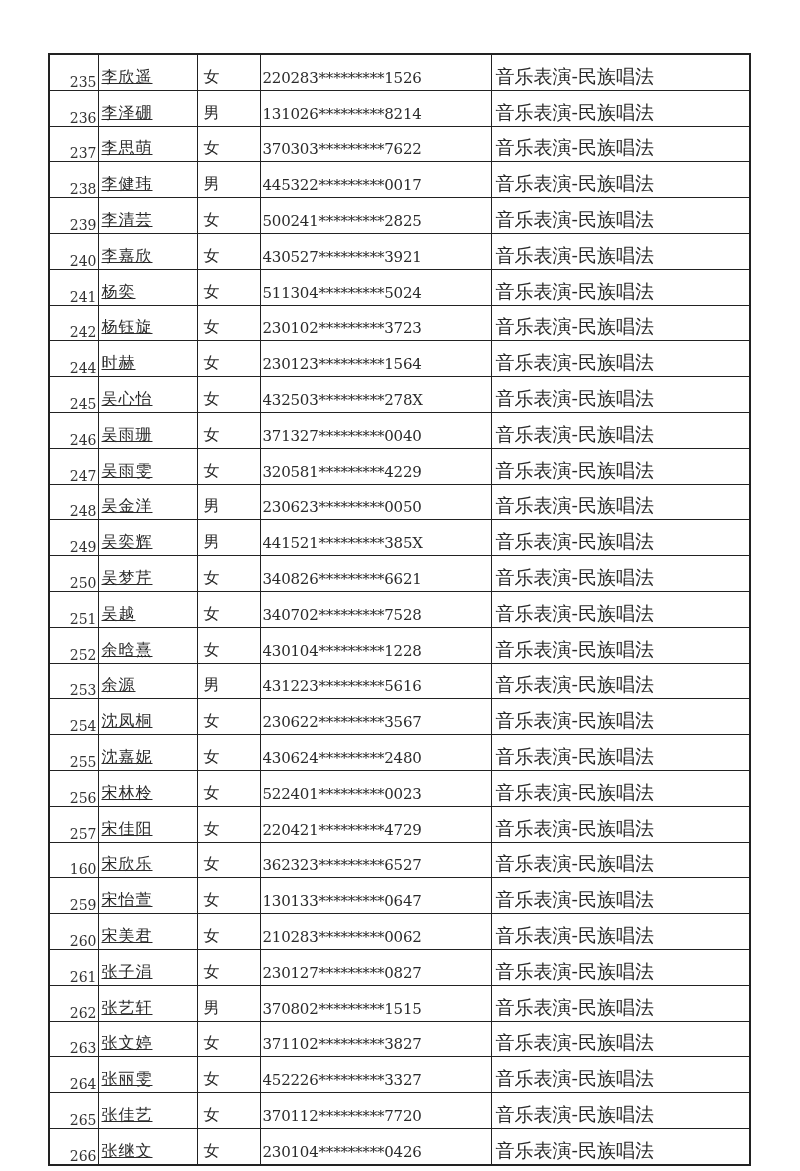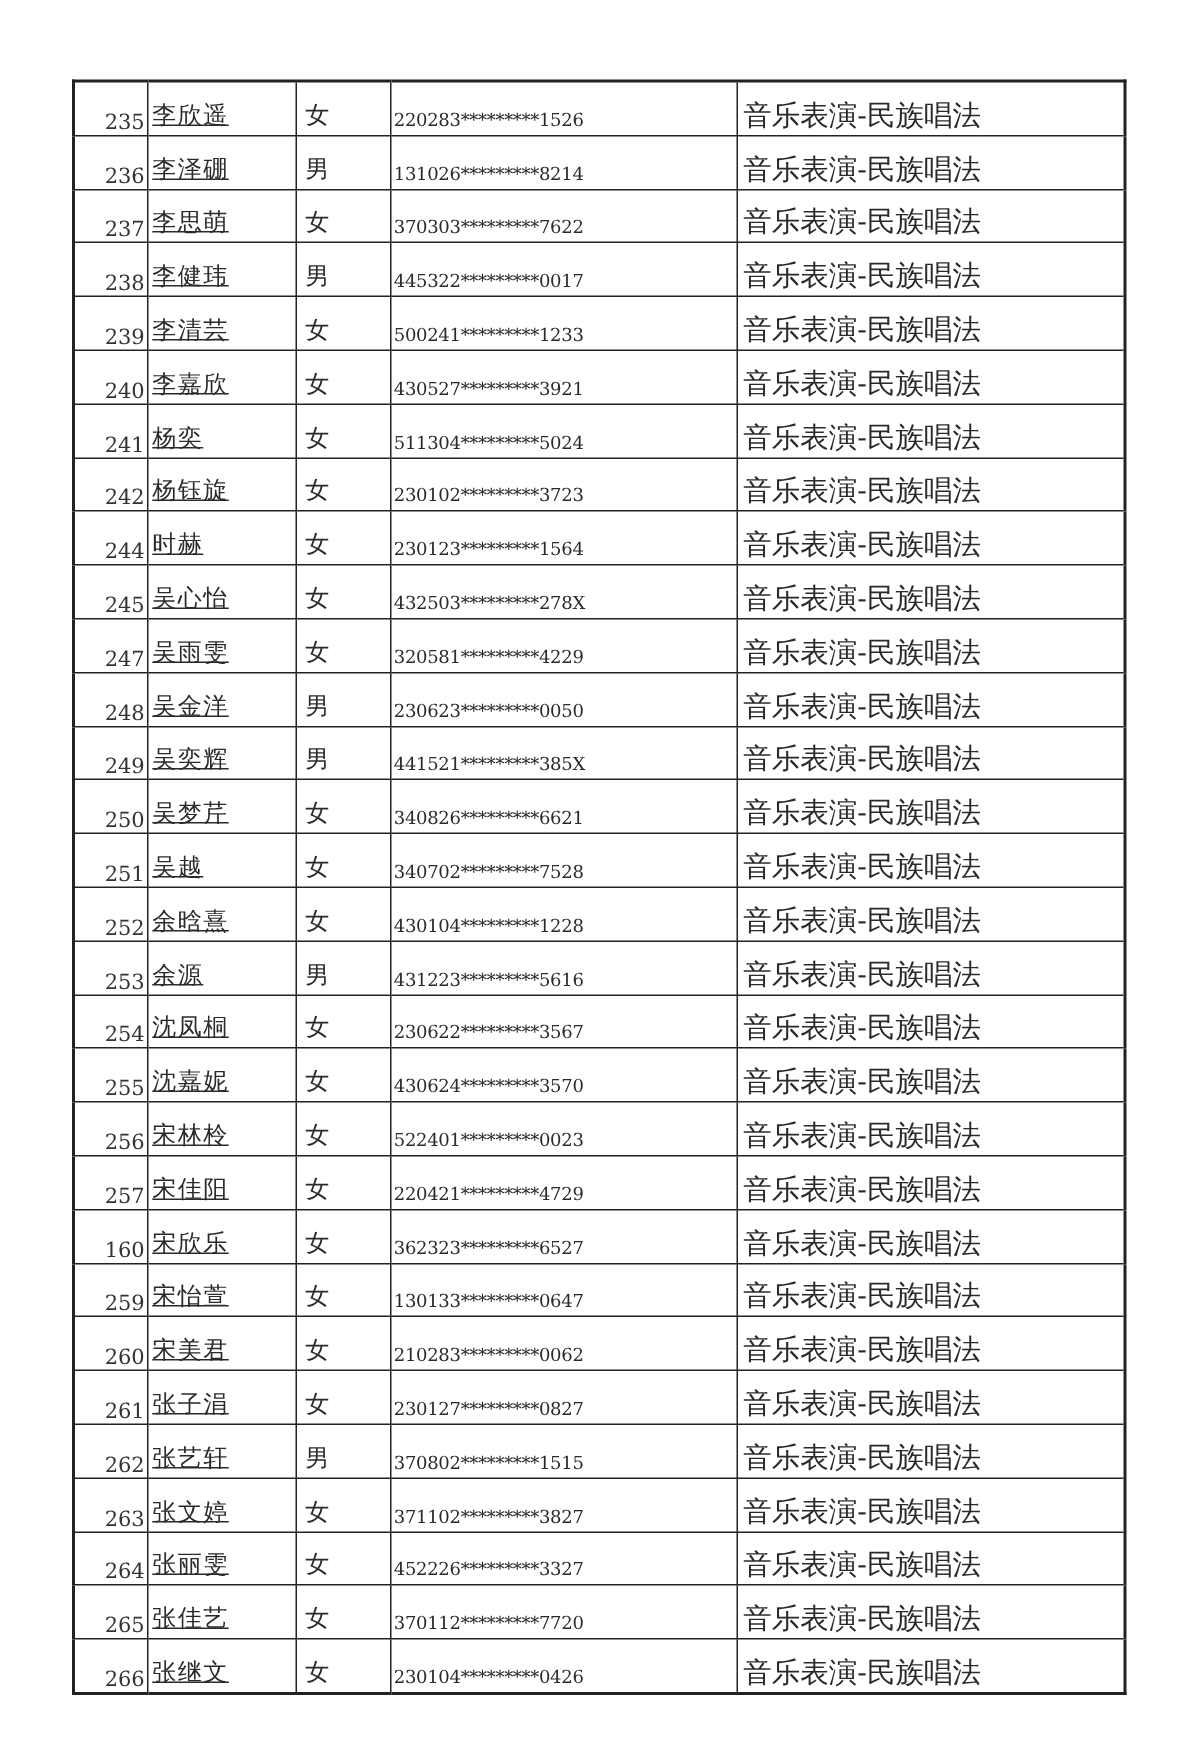--- a/index.html
+++ b/index.html
@@ -46,21 +46,21 @@
     padding-bottom: 2px !important;
     letter-spacing: 1px;
     text-decoration: underline;
   }
   td.sex {
     font-size: 16px;
     padding-left: 6px !important;
     padding-bottom: 2px !important;
   }
   td.idno {
-    font-size: 12px;
+    font-size: 15px;
     padding-left: 2px !important;
     padding-bottom: 3px !important;
     letter-spacing: -0.2px;
   }
   td.major {
     font-size: 19px;
     padding-left: 4px !important;
     vertical-align: top;
     padding-top: 5px !important;
   }
@@ -107,21 +107,21 @@
     <td class="name">李健玮</td>
     <td class="sex">男</td>
     <td class="idno">445322*********0017</td>
     <td class="major">音乐表演-民族唱法</td>
   </tr>
 
   <tr>
     <td class="no">239</td>
     <td class="name">李清芸</td>
     <td class="sex">女</td>
-    <td class="idno">500241*********1233</td>
+    <td class="idno">500241*********2825</td>
     <td class="major">音乐表演-民族唱法</td>
   </tr>
 
   <tr>
     <td class="no">240</td>
     <td class="name">李嘉欣</td>
     <td class="sex">女</td>
     <td class="idno">430527*********3921</td>
     <td class="major">音乐表演-民族唱法</td>
   </tr>
@@ -152,20 +152,27 @@
   </tr>
 
   <tr>
     <td class="no">245</td>
     <td class="name">吴心怡</td>
     <td class="sex">女</td>
     <td class="idno">432503*********278X</td>
     <td class="major">音乐表演-民族唱法</td>
   </tr>
 
+  <tr>
+    <td class="no">246</td>
+    <td class="name">吴雨珊</td>
+    <td class="sex">女</td>
+    <td class="idno">371327*********0040</td>
+    <td class="major">音乐表演-民族唱法</td>
+  </tr>
 
   <tr>
     <td class="no">247</td>
     <td class="name">吴雨雯</td>
     <td class="sex">女</td>
     <td class="idno">320581*********4229</td>
     <td class="major">音乐表演-民族唱法</td>
   </tr>
 
   <tr>
@@ -221,21 +228,21 @@
     <td class="name">沈凤桐</td>
     <td class="sex">女</td>
     <td class="idno">230622*********3567</td>
     <td class="major">音乐表演-民族唱法</td>
   </tr>
 
   <tr>
     <td class="no">255</td>
     <td class="name">沈嘉妮</td>
     <td class="sex">女</td>
-    <td class="idno">430624*********3570</td>
+    <td class="idno">430624*********2480</td>
     <td class="major">音乐表演-民族唱法</td>
   </tr>
 
   <tr>
     <td class="no">256</td>
     <td class="name">宋林柃</td>
     <td class="sex">女</td>
     <td class="idno">522401*********0023</td>
     <td class="major">音乐表演-民族唱法</td>
   </tr>

